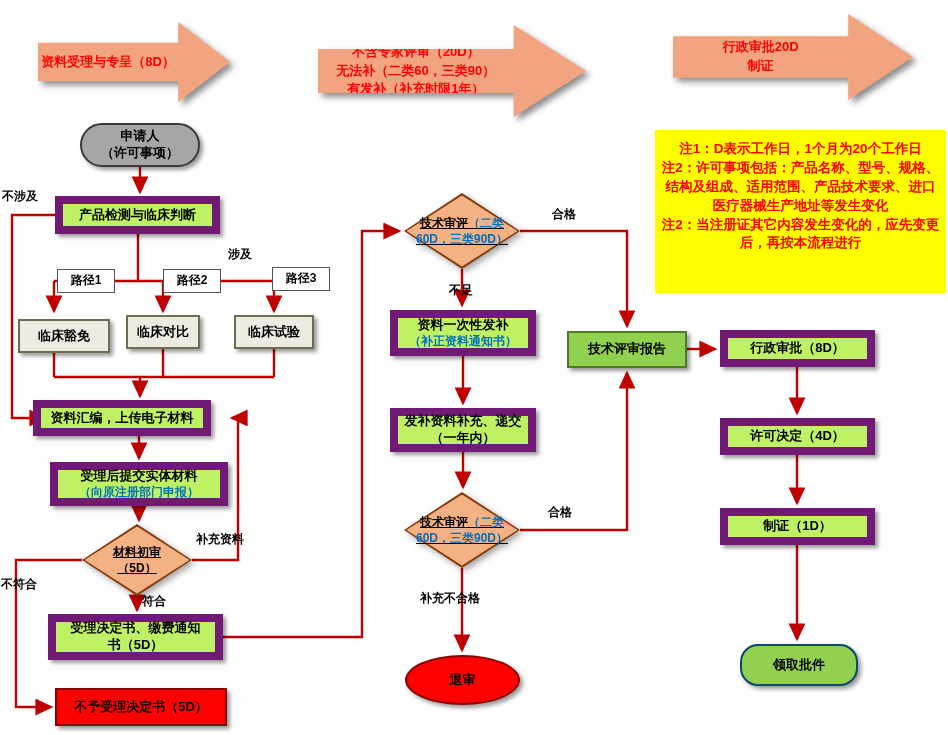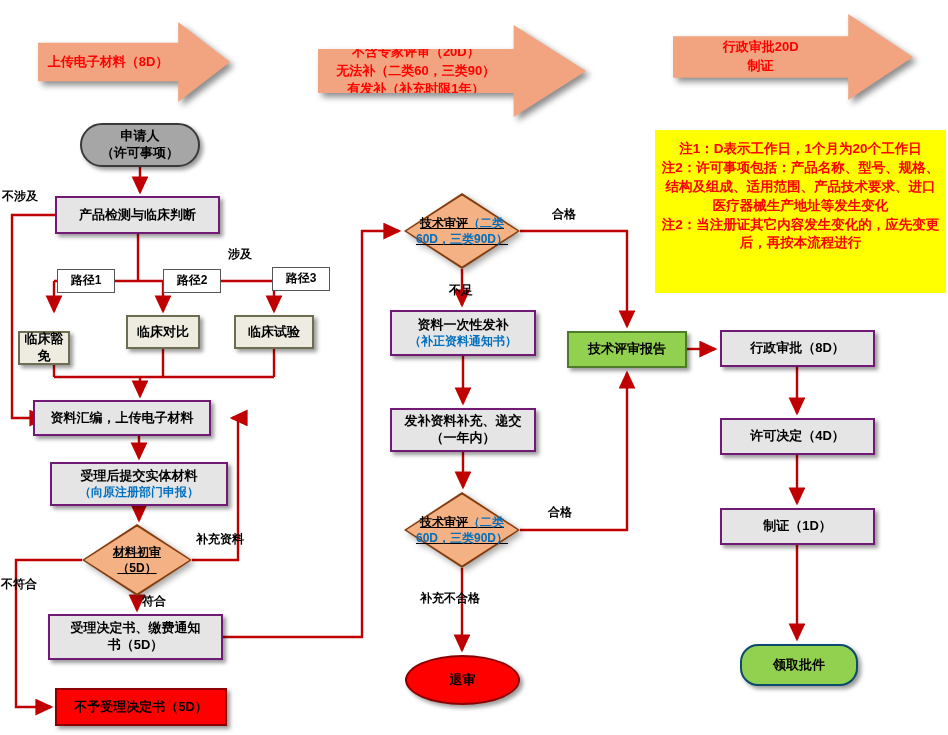--- a/index.html
+++ b/index.html
@@ -27,21 +27,21 @@
   }
   .note-box p { margin:0; }
 
   
   .node {
     position:absolute; box-sizing:border-box;
     display:flex; flex-direction:column; align-items:center; justify-content:center;
     text-align:center; font-weight:bold; font-size:13px; color:#000; line-height:1.3;
   }
   .shadow { box-shadow:3px 3px 4px rgba(0,0,0,0.4); }
-  .gray-box  { background:#e5e5e5; border:2px solid #701a75;justify-content:center; }
+  .gray-box  { background:#bef264; border:8px solid #701a75;justify-content:center; }
   .oval      { background:#A6A6A6; border:2px solid #3a3a3a; border-radius:22px; }
   .clinical  { background:#EEECE1; border:2px solid #6d6d52; }
   .pathbox   { background:#FFFFFF; border:1.5px solid #555; font-size:12px; }
   .redbox    { background:#FF0000; border:2px solid #8a0000; }
   .greenbox  { background:#92D050; border:2px solid #4e7b2a; }
   .receive-oval { background:#92D050; border:2px solid #0c4a6e; border-radius:18px; }
   .refuse-oval  { background:#FF0000; border:2px solid #8a0000; border-radius:50%; }
   .blue { color:#0070C0; }
 
   
@@ -94,21 +94,21 @@
       <path d="M462,568 V650" marker-end="url(#ah)"></path>
       <path d="M687,349 H715" marker-end="url(#ah)"></path>
       <path d="M797,367 V413" marker-end="url(#ah)"></path>
       <path d="M797,455 V503" marker-end="url(#ah)"></path>
       <path d="M797,545 V639" marker-end="url(#ah)"></path>
     </g>
   </svg>
 
   <div class="arrow-wrap" style="left:38px; top:22px; width:192px; height:80px;">
     <div class="arrow-shape">
-      <span>上传电子材料（8D）</span>
+      <span>资料受理与专呈（8D）</span>
     </div>
   </div>
 
   <div class="arrow-wrap" style="left:318px; top:25px; width:268px; height:92px;">
     <div class="arrow-shape">
       <span>不含专家评审（20D）</span>
       <span>无法补（二类60，三类90）</span>
       <span>有发补（补充时限1年）</span>
     </div>
   </div>
@@ -138,21 +138,21 @@
   <div class="node pathbox" style="left:57px; top:269px; width:58px; height:24px;">
     <span>路径1</span>
   </div>
   <div class="node pathbox" style="left:163px; top:269px; width:58px; height:24px;">
     <span>路径2</span>
   </div>
   <div class="node pathbox" style="left:272px; top:267px; width:58px; height:24px;">
     <span>路径3</span>
   </div>
 
-  <div class="node clinical shadow" style="left:18px; top:331px; width:52px; height:34px;">
+  <div class="node clinical shadow" style="left:18px; top:319px; width:92px; height:34px;">
     <span>临床豁免</span>
   </div>
   <div class="node clinical shadow" style="left:126px; top:315px; width:74px; height:34px;">
     <span>临床对比</span>
   </div>
   <div class="node clinical shadow" style="left:234px; top:315px; width:80px; height:34px;">
     <span>临床试验</span>
   </div>
 
   <div class="node gray-box shadow" style="left:33px; top:400px; width:178px; height:36px;">

